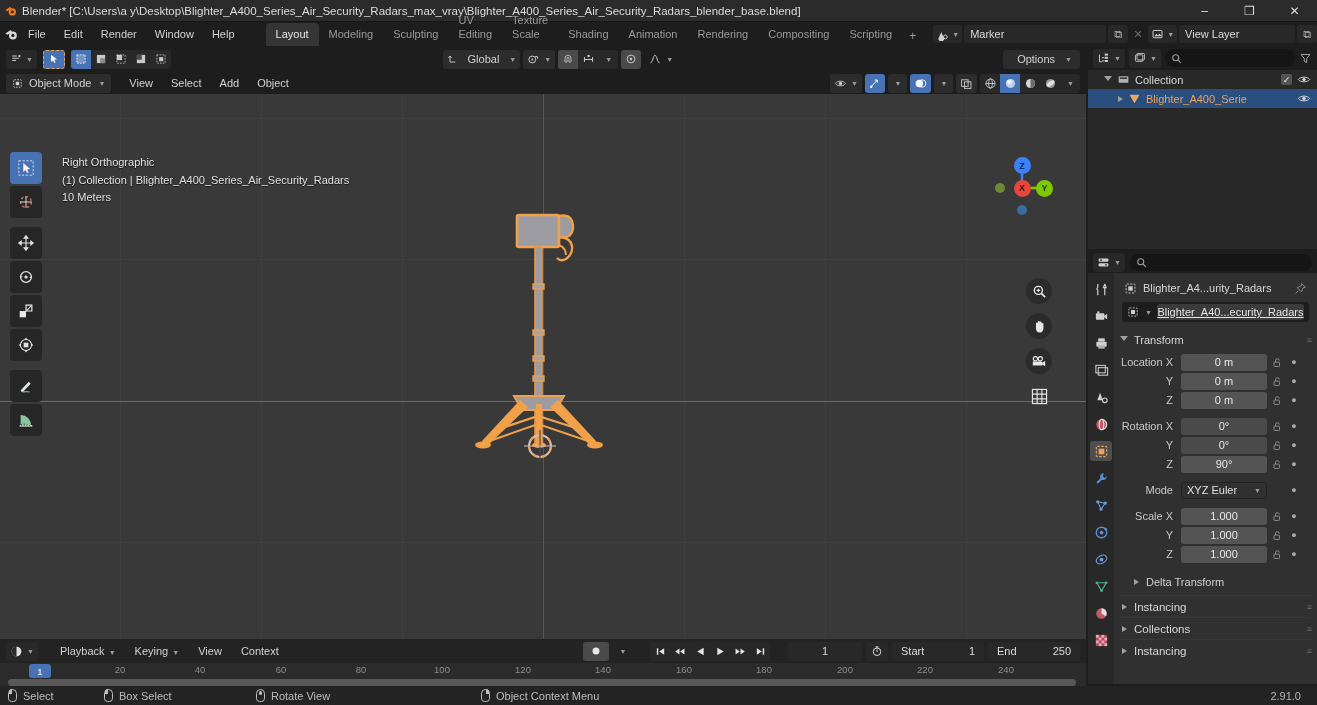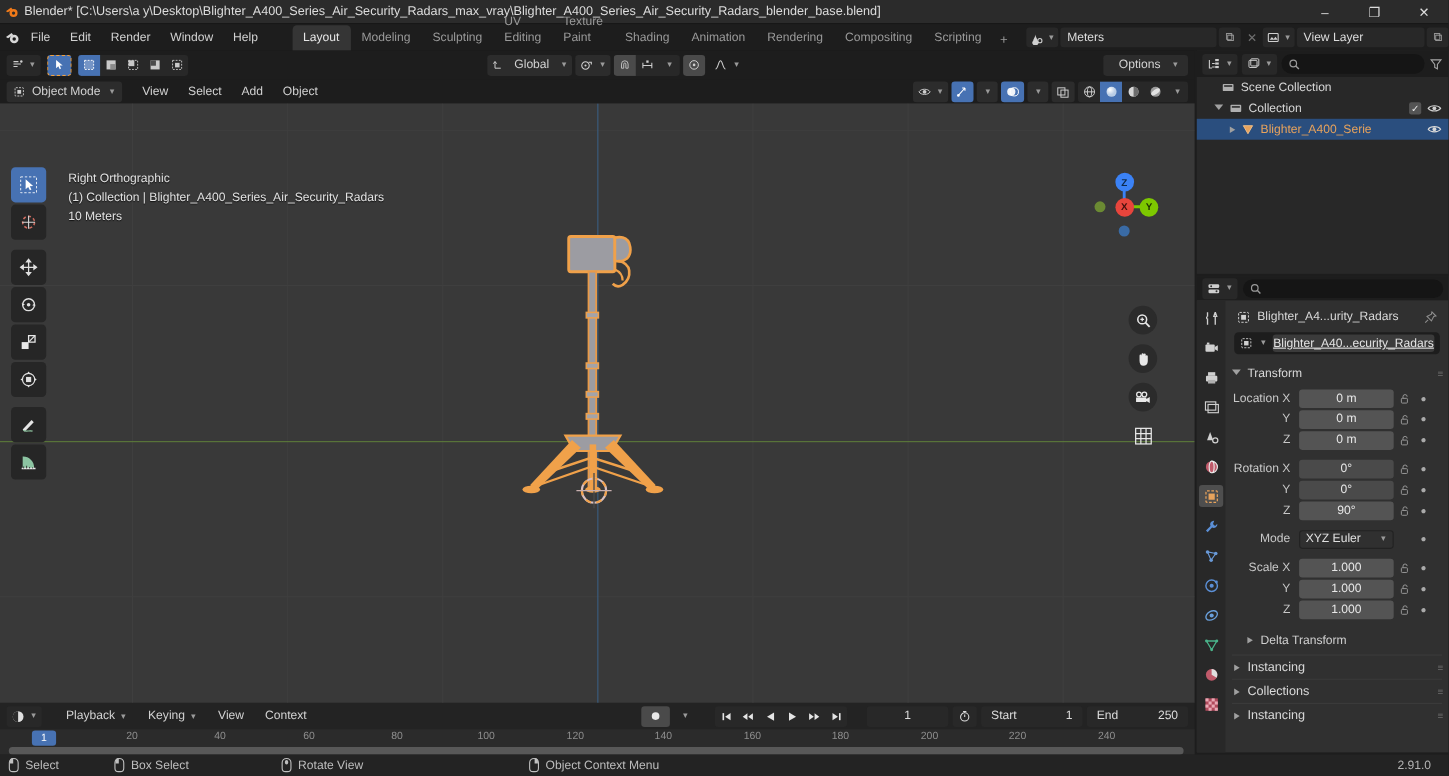--- a/index.html
+++ b/index.html
@@ -240,38 +240,38 @@
       <div class="menu-item">Render</div>
       <div class="menu-item">Window</div>
       <div class="menu-item">Help</div>
     </div>
 
     <div class="wsp-tabs">
       <div class="wsp-tab active">Layout</div>
       <div class="wsp-tab">Modeling</div>
       <div class="wsp-tab">Sculpting</div>
       <div class="wsp-tab">UV Editing</div>
-      <div class="wsp-tab">Texture Paint</div>
+      <div class="wsp-tab">Texture Scale</div>
       <div class="wsp-tab">Shading</div>
       <div class="wsp-tab">Animation</div>
       <div class="wsp-tab">Rendering</div>
       <div class="wsp-tab">Compositing</div>
       <div class="wsp-tab">Scripting</div>
       <div class="wsp-plus">+</div>
     </div>
 
     <div class="scene-block">
       <div class="mini-btn">
         <svg width="13" height="13" viewBox="0 0 16 16">
             <path d="M4 11 a3.4 3.4 0 1 0 5 0 c0-2-2.5-4-2.5-7 C6.5 7 4 9 4 11z" fill="#d0d0d0"></path>
             <circle cx="11.5" cy="11" r="2.3" fill="none" stroke="#d0d0d0" stroke-width="1.2"></circle>
           </svg>
         <span class="chev">▼</span>
       </div>
-      <div class="id-field" style="width:142px">Meters</div>
+      <div class="id-field" style="width:142px">Marker</div>
       <div class="id-sm">⧉</div>
       <div class="id-x">✕</div>
       <div class="mini-btn">
         <svg width="13" height="13" viewBox="0 0 16 16">
             <rect x="2.5" y="3" width="11" height="9" rx="1" fill="none" stroke="#d0d0d0" stroke-width="1.2"></rect>
             <path d="M4 10 l2.5-3 2 2.2 2-2.5 2.5 3.3z" fill="#d0d0d0"></path>
           </svg>
         <span class="chev">▼</span>
       </div>
       <div class="id-field" style="width:116px">View Layer</div>
@@ -743,30 +743,20 @@
           </svg>
         <span></span>
       </div>
       <div>
         <svg width="13" height="13" viewBox="0 0 16 16">
             <path d="M2.5 3 h11 L9.5 8 v5 l-3 -1.6 V8 Z" fill="none" stroke="#a8a8a8" stroke-width="1.2"></path>
           </svg>
       </div>
     </div>
 
-    <div class="ol-row">
-      <span style="width:11px"></span>
-      <span>
-        <svg width="13" height="13" viewBox="0 0 16 16">
-            <rect x="2" y="4" width="12" height="8" rx="1" fill="#b0b0b0"></rect>
-            <rect x="3.5" y="5.4" width="9" height="2" fill="#3a3a3a"></rect>
-          </svg>
-      </span>
-      <span>Scene Collection</span>
-    </div>
 
     <div class="ol-row" style="padding-left:16px">
       <span class="tri down"></span>
       <span>
         <svg width="13" height="13" viewBox="0 0 16 16">
             <rect x="2" y="4" width="12" height="8" rx="1" fill="#b0b0b0"></rect>
             <rect x="3.5" y="5.4" width="9" height="2" fill="#3a3a3a"></rect>
           </svg>
       </span>
       <span>Collection</span>

